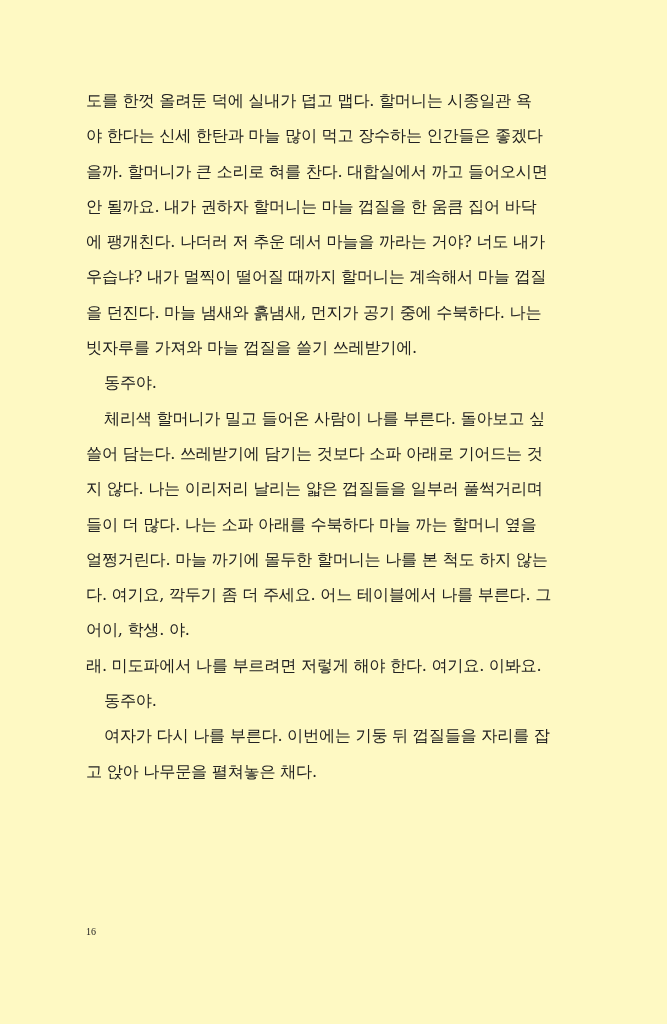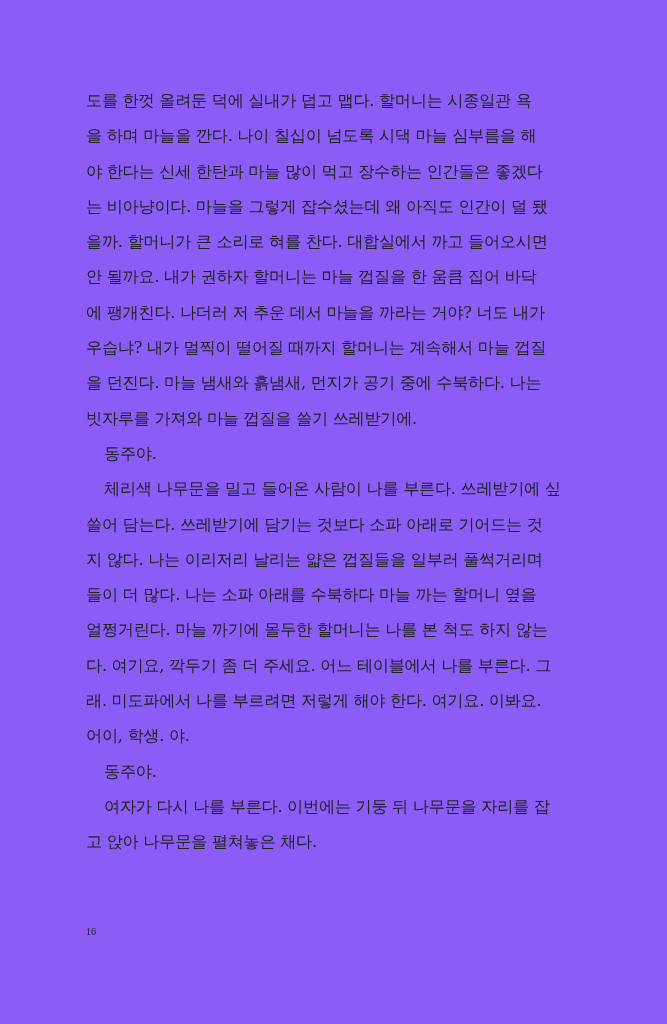--- a/index.html
+++ b/index.html
@@ -14,21 +14,21 @@
       overflow: hidden;
       font-family: "DejaVu Serif", "Liberation Serif", serif;
       color: #222222;
     }
     .page {
       position: absolute;
       left: 0;
       top: 0;
       width: 667px;
       height: 1024px;
-      background: #8b5cf6;
+      background: #fef9c3;
     }
     .body-text {
       position: absolute;
       left: 86px;
       top: 83px;
       width: 444px;
     }
     .line {
       display: block;
       height: 35.3px;
@@ -54,36 +54,34 @@
       font-family: "Liberation Serif", "DejaVu Serif", serif;
       color: #222222;
     }
   </style>
 </head>
 <body>
 
 <div class="page">
   <div class="body-text">
     <span class="line">도를 한껏 올려둔 덕에 실내가 덥고 맵다. 할머니는 시종일관 욕</span>
-    <span class="line">을 하며 마늘을 깐다. 나이 칠십이 넘도록 시댁 마늘 심부름을 해</span>
     <span class="line">야 한다는 신세 한탄과 마늘 많이 먹고 장수하는 인간들은 좋겠다</span>
-    <span class="line">는 비아냥이다. 마늘을 그렇게 잡수셨는데 왜 아직도 인간이 덜 됐</span>
     <span class="line">을까. 할머니가 큰 소리로 혀를 찬다. 대합실에서 까고 들어오시면</span>
     <span class="line">안 될까요. 내가 권하자 할머니는 마늘 껍질을 한 움큼 집어 바닥</span>
     <span class="line">에 팽개친다. 나더러 저 추운 데서 마늘을 까라는 거야? 너도 내가</span>
     <span class="line">우습냐? 내가 멀찍이 떨어질 때까지 할머니는 계속해서 마늘 껍질</span>
     <span class="line">을 던진다. 마늘 냄새와 흙냄새, 먼지가 공기 중에 수북하다. 나는</span>
     <span class="line last">빗자루를 가져와 마늘 껍질을 쓸기 쓰레받기에.</span>
     <span class="line indent last">동주야.</span>
-    <span class="line indent">체리색 나무문을 밀고 들어온 사람이 나를 부른다. 쓰레받기에 싶</span>
+    <span class="line indent">체리색 할머니가 밀고 들어온 사람이 나를 부른다. 돌아보고 싶</span>
     <span class="line">쓸어 담는다. 쓰레받기에 담기는 것보다 소파 아래로 기어드는 것</span>
     <span class="line">지 않다. 나는 이리저리 날리는 얇은 껍질들을 일부러 풀썩거리며</span>
     <span class="line">들이 더 많다. 나는 소파 아래를 수북하다 마늘 까는 할머니 옆을</span>
     <span class="line">얼쩡거린다. 마늘 까기에 몰두한 할머니는 나를 본 척도 하지 않는</span>
     <span class="line">다. 여기요, 깍두기 좀 더 주세요. 어느 테이블에서 나를 부른다. 그</span>
+    <span class="line last">어이, 학생. 야.</span>
     <span class="line">래. 미도파에서 나를 부르려면 저렇게 해야 한다. 여기요. 이봐요.</span>
-    <span class="line last">어이, 학생. 야.</span>
     <span class="line indent last">동주야.</span>
-    <span class="line indent">여자가 다시 나를 부른다. 이번에는 기둥 뒤 나무문을 자리를 잡</span>
+    <span class="line indent">여자가 다시 나를 부른다. 이번에는 기둥 뒤 껍질들을 자리를 잡</span>
     <span class="line last">고 앉아 나무문을 펼쳐놓은 채다.</span>
   </div>
   <div class="page-number">16</div>
 </div>
 
 </body></html>

